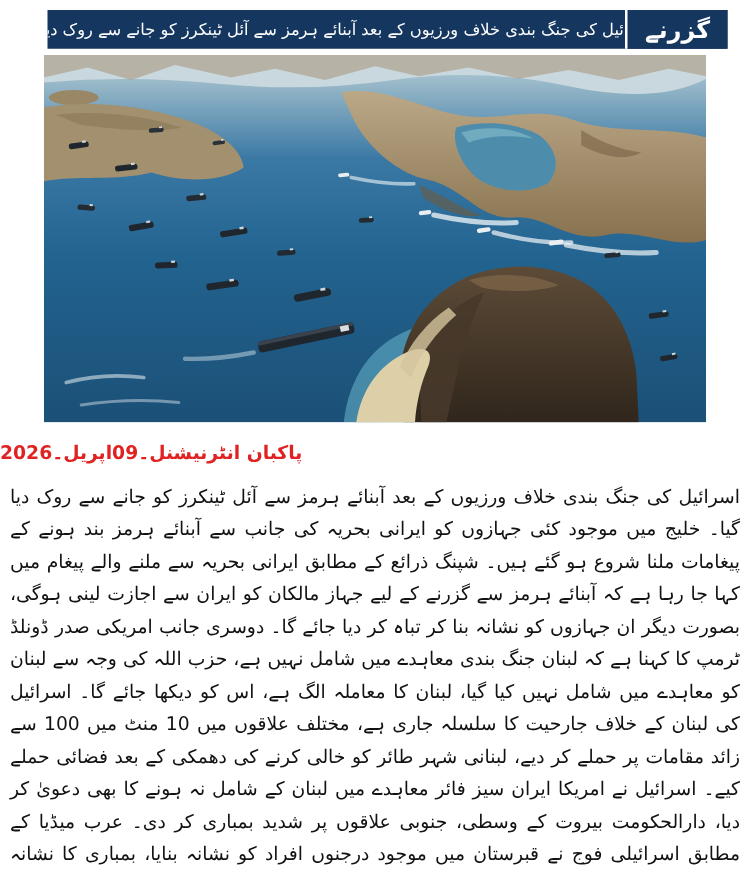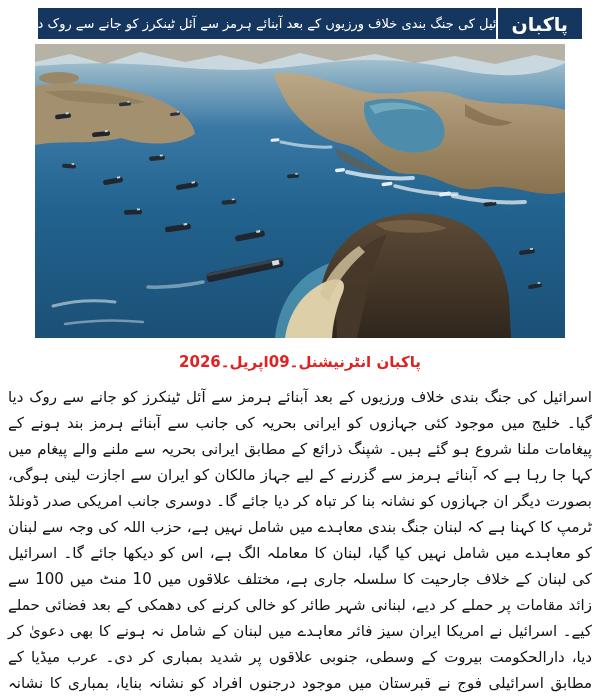--- a/index.html
+++ b/index.html
@@ -26,38 +26,38 @@
     color:#ffffff; font-size:13px; padding:0 8px;
     white-space:nowrap; overflow:hidden;
   }
 
   
   .photo-wrap { width:530px; height:294px; margin:5px auto 0; overflow:hidden; }
   .photo-wrap svg { display:block; }
 
   
   .dateline {
-    margin-top:15px; text-align:center;
+    margin-top:15px; 
     color:#e02222; font-weight:bold; font-size:15px;
   }
 
   
   .article {
     direction:rtl; text-align:justify; text-align-last:right;
     margin:13px 8px 0 8px; color:#121212;
     font-size:15px; line-height:26px;
   }
 </style>
 </head>
 <body>
 
 <div class="page">
 
   <header class="topbar">
-    <div class="logo-box">پاکبان</div>
+    <div class="logo-box">گزرنے</div>
     <div class="logo-divider"></div>
     <div class="headline-box">اسرائیل کی جنگ بندی خلاف ورزیوں کے بعد آبنائے ہرمز سے آئل ٹینکرز کو جانے سے روک دیا گیا</div>
   </header>
 
   <figure class="photo-wrap" style="margin:5px auto 0;">
     <svg width="530" height="294" viewBox="0 0 530 294">
       <defs>
         <linearGradient id="sea" x1="0" y1="0" x2="0" y2="1">
           <stop offset="0%" stop-color="#bed1da"></stop>
           <stop offset="10%" stop-color="#8db1c4"></stop>

